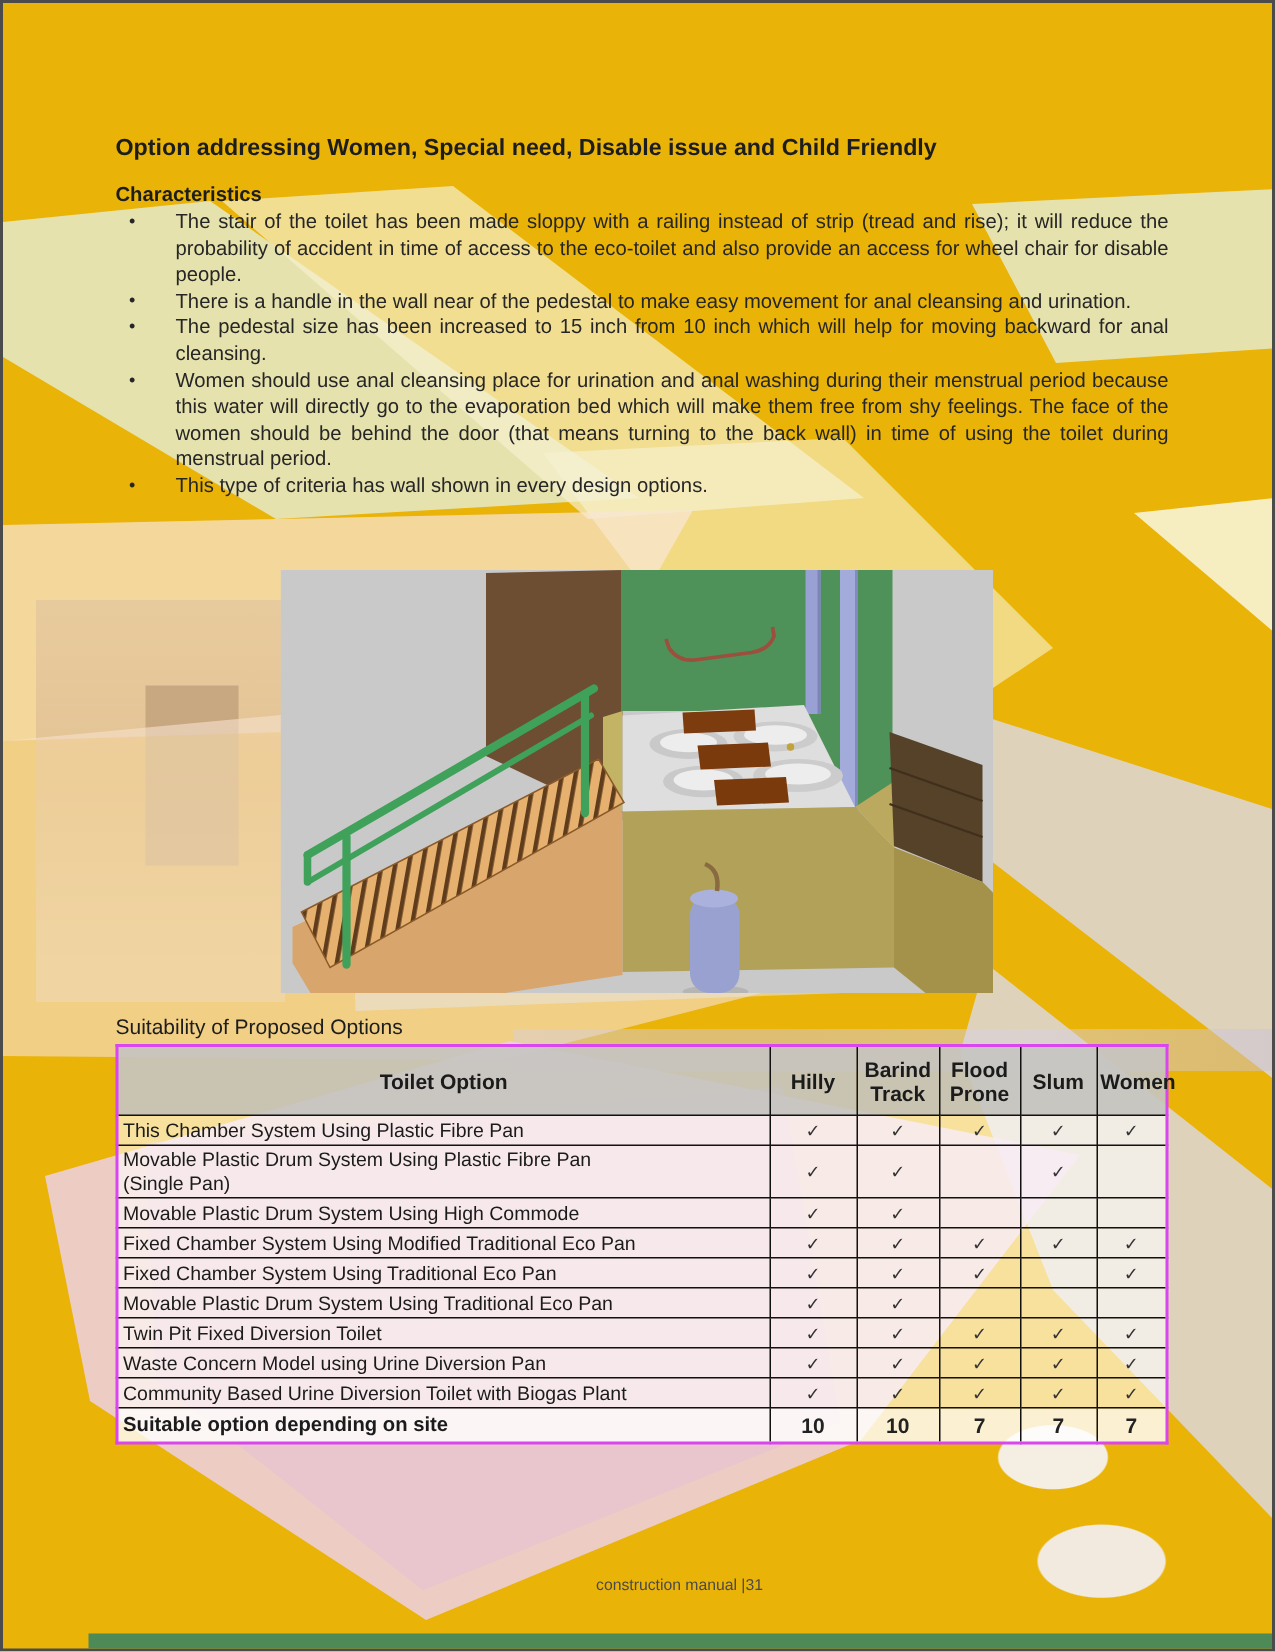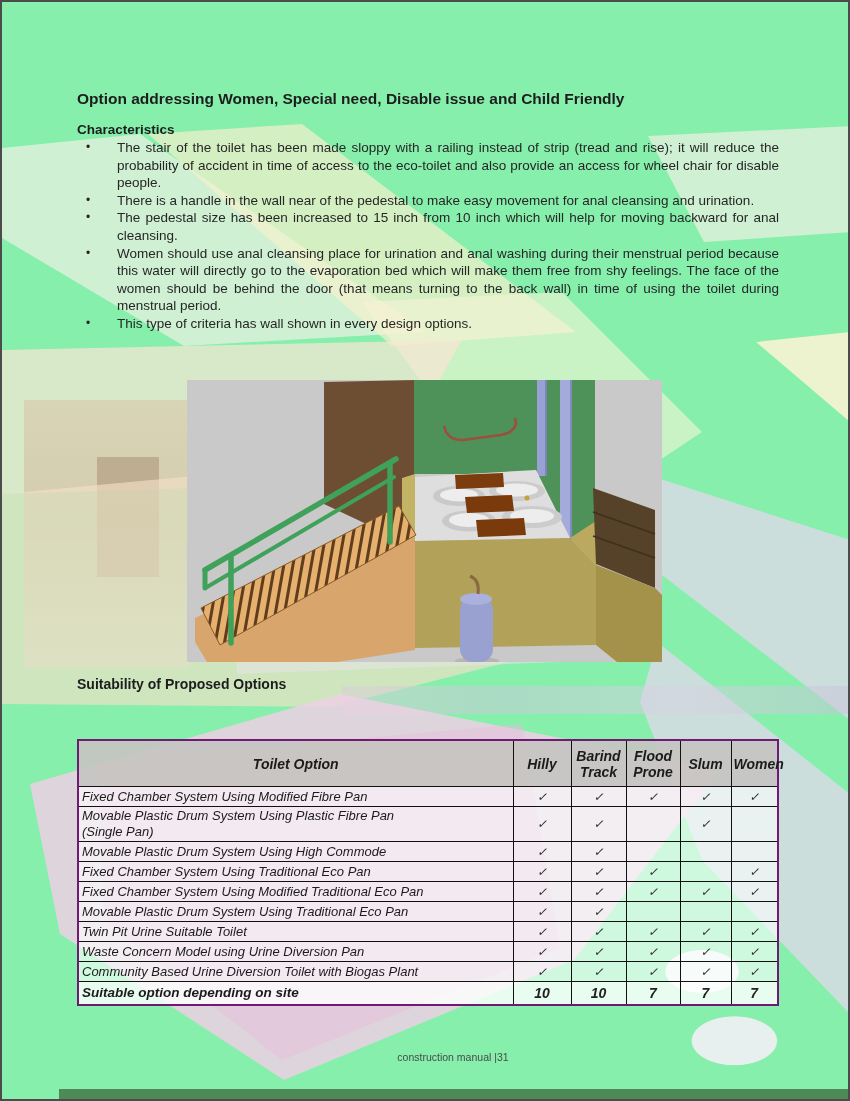--- a/index.html
+++ b/index.html
@@ -1,18 +1,18 @@
 <!DOCTYPE html>
 <html><head>
 <meta charset="utf-8">
 <style>
   html,body{margin:0;padding:0;background:#fff;}
   .page{
     position:relative;width:850px;height:1101px;box-sizing:border-box;
-    border:2px solid #4b4b4b;background:#86efac;overflow:hidden;
+    border:2px solid #4b4b4b;background:#eab308;overflow:hidden;
     font-family:"Liberation Sans",sans-serif;color:#222;
   }
   
   .decor{position:absolute;pointer-events:none;}
   .d-green-tl{left:0;top:0;width:850px;height:1101px;background:#e4efdd;opacity:.78;
     clip-path:polygon(0px 146px,138px 132px,424px 330px,182px 344px,0px 236px);}
   .d-yellow-tc{left:0;top:0;width:850px;height:1101px;background:#f5f1cc;opacity:.7;
     clip-path:polygon(146px 132px,300px 122px,574px 330px,390px 344px);}
   .d-green-tr{left:0;top:0;width:850px;height:1101px;background:#e4efdd;opacity:.78;
     clip-path:polygon(646px 134px,850px 124px,850px 230px,702px 240px);}
@@ -46,23 +46,23 @@
   .d-green-bar{left:57px;top:1087px;width:791px;height:12px;background:#4d8a57;}
   
   .content{position:absolute;left:0;top:0;width:100%;height:100%;z-index:2;}
   .title{position:absolute;left:75px;top:88px;width:702px;font-size:15.5px;font-weight:bold;color:#1d1d1d;}
   .char-head{position:absolute;left:75px;top:120px;font-size:13.5px;font-weight:bold;color:#1d1d1d;text-align:center;}
   .bullets{position:absolute;left:75px;top:137px;width:702px;margin:0;padding:0;list-style:none;}
   .bullets li{position:relative;padding-left:40px;font-size:13.5px;line-height:17.6px;
     text-align:justify;color:#262626;}
   .bullets .bg{position:absolute;left:9px;top:0;font-size:12px;}
   .figure{position:absolute;left:185px;top:378px;width:475px;height:282px;}
-  .tbl-title{position:absolute;left:75px;top:674px;font-size:14px;font-weight:bold;color:#1d1d1d;text-align:right;}
-  table.suit{position:absolute;left:75px;top:737px;width:701px;border-collapse:collapse;
-    border:2px solid #701a75;table-layout:fixed;font-style:italic;}
+  .tbl-title{position:absolute;left:75px;top:674px;font-size:14px;font-weight:normal;color:#1d1d1d;text-align:right;}
+  table.suit{position:absolute;left:75px;top:694px;width:701px;border-collapse:collapse;
+    border:2px solid #d946ef;table-layout:fixed;}
   table.suit th{background:rgba(198,196,193,.92);border:1px solid #111;font-size:14px;
     font-weight:bold;color:#1b1b1b;padding:1px 2px;line-height:16px;}
   table.suit th.th-main{height:43px;}
   table.suit td{border:1px solid #111;padding:1px 3px;line-height:16px;}
   td.lbl{font-size:13px;color:#1b1b1b;background:rgba(255,255,255,.6);white-space:pre-line;height:17px;}
   td.mk{font-size:12px;color:#333;text-align:center;background:rgba(255,255,255,.6);}
   tr.totals td{font-weight:bold;background:rgba(255,255,255,.82);font-size:13.5px;height:20px;}
   tr.totals td.val{text-align:center;font-size:14px;}
   .footer{position:absolute;left:0;top:1049px;width:100%;text-align:center;
     font-size:10.5px;color:#4a4a4a;padding-left:28px;}
@@ -191,21 +191,21 @@
             <th class="th-main">Toilet Option</th>
             <th>Hilly</th>
             <th>Barind Track</th>
             <th>Flood Prone</th>
             <th>Slum</th>
             <th>Women</th>
           </tr>
         </thead>
       <tbody>
           <tr>
-            <td class="lbl">Fixed Chamber System Using Modified Fibre Pan</td>
+            <td class="lbl">This Chamber System Using Plastic Fibre Pan</td>
             <td class="mk">✓</td>
             <td class="mk">✓</td>
             <td class="mk">✓</td>
             <td class="mk">✓</td>
             <td class="mk">✓</td>
           </tr>
           <tr>
             <td class="lbl">Movable Plastic Drum System Using Plastic Fibre Pan
 (Single Pan)</td>
             <td class="mk">✓</td>
@@ -216,45 +216,45 @@
           </tr>
           <tr>
             <td class="lbl">Movable Plastic Drum System Using High Commode</td>
             <td class="mk">✓</td>
             <td class="mk">✓</td>
             <td class="mk"></td>
             <td class="mk"></td>
             <td class="mk"></td>
           </tr>
           <tr>
+            <td class="lbl">Fixed Chamber System Using Modified Traditional Eco Pan</td>
+            <td class="mk">✓</td>
+            <td class="mk">✓</td>
+            <td class="mk">✓</td>
+            <td class="mk">✓</td>
+            <td class="mk">✓</td>
+          </tr>
+          <tr>
             <td class="lbl">Fixed Chamber System Using Traditional Eco Pan</td>
             <td class="mk">✓</td>
             <td class="mk">✓</td>
             <td class="mk">✓</td>
             <td class="mk"></td>
             <td class="mk">✓</td>
           </tr>
           <tr>
-            <td class="lbl">Fixed Chamber System Using Modified Traditional Eco Pan</td>
-            <td class="mk">✓</td>
-            <td class="mk">✓</td>
-            <td class="mk">✓</td>
-            <td class="mk">✓</td>
-            <td class="mk">✓</td>
-          </tr>
-          <tr>
             <td class="lbl">Movable Plastic Drum System Using Traditional Eco Pan</td>
             <td class="mk">✓</td>
             <td class="mk">✓</td>
             <td class="mk"></td>
             <td class="mk"></td>
             <td class="mk"></td>
           </tr>
           <tr>
-            <td class="lbl">Twin Pit Urine Suitable Toilet</td>
+            <td class="lbl">Twin Pit Fixed Diversion Toilet</td>
             <td class="mk">✓</td>
             <td class="mk">✓</td>
             <td class="mk">✓</td>
             <td class="mk">✓</td>
             <td class="mk">✓</td>
           </tr>
           <tr>
             <td class="lbl">Waste Concern Model using Urine Diversion Pan</td>
             <td class="mk">✓</td>
             <td class="mk">✓</td>

